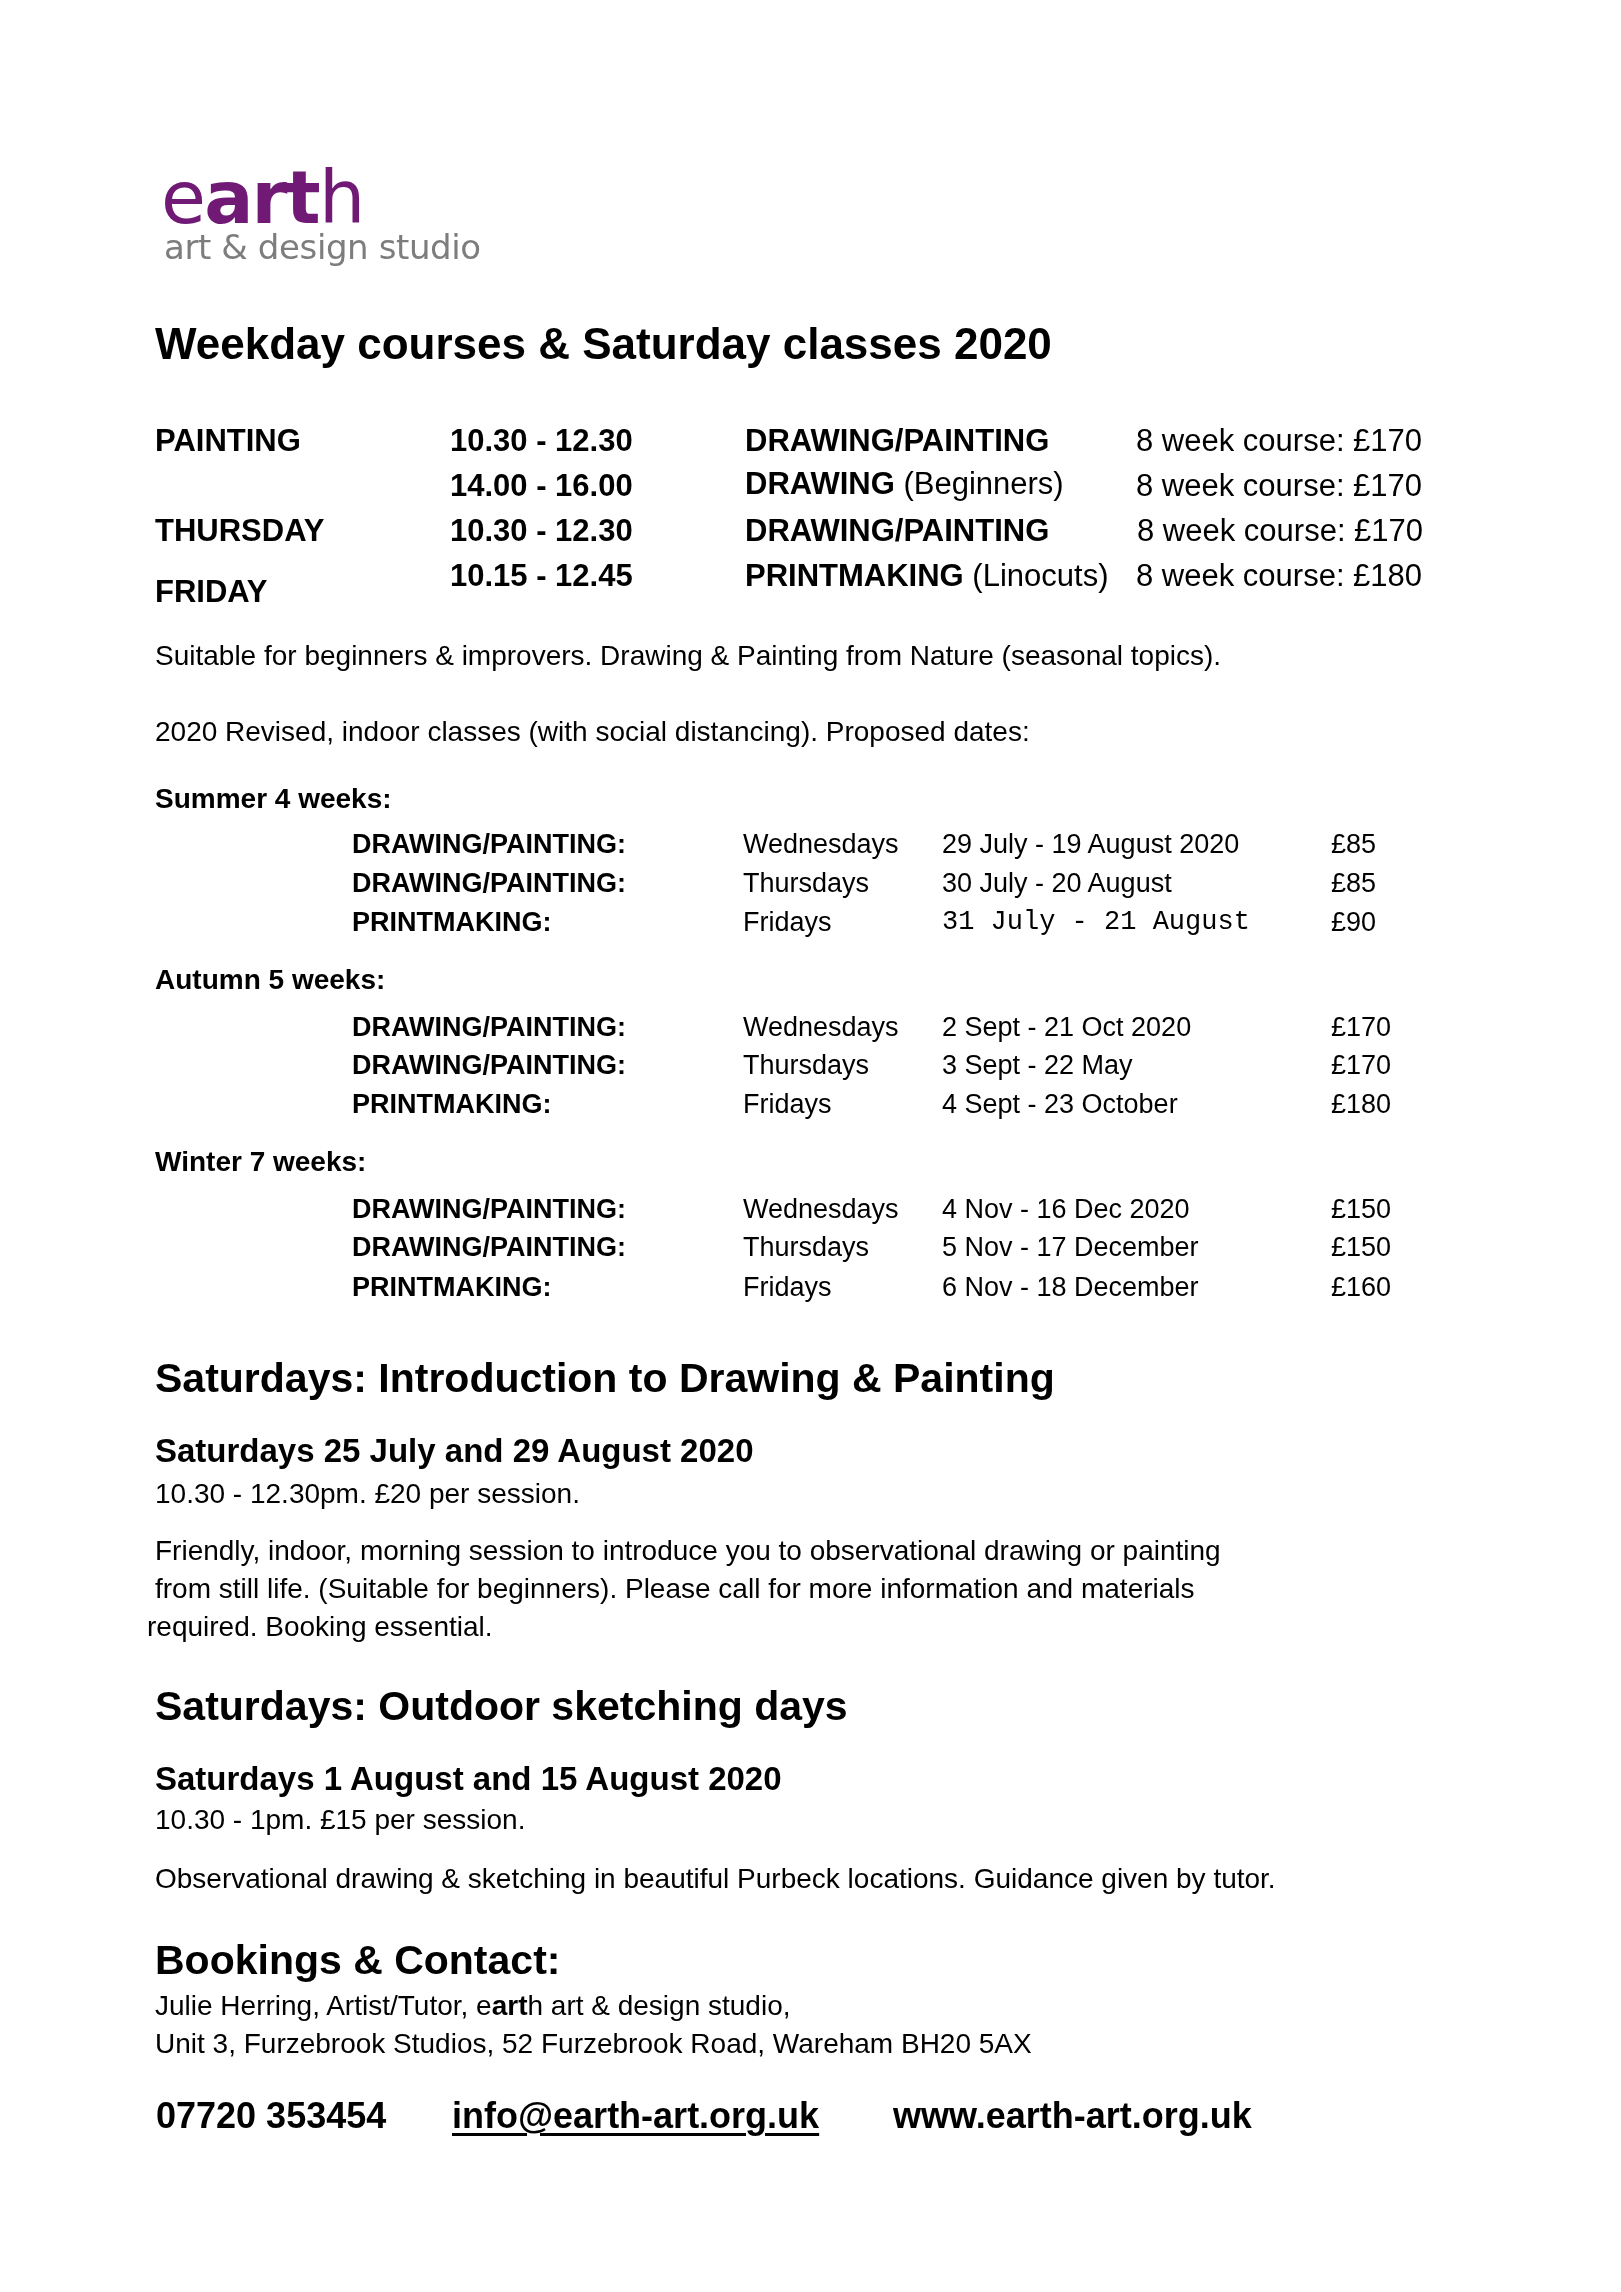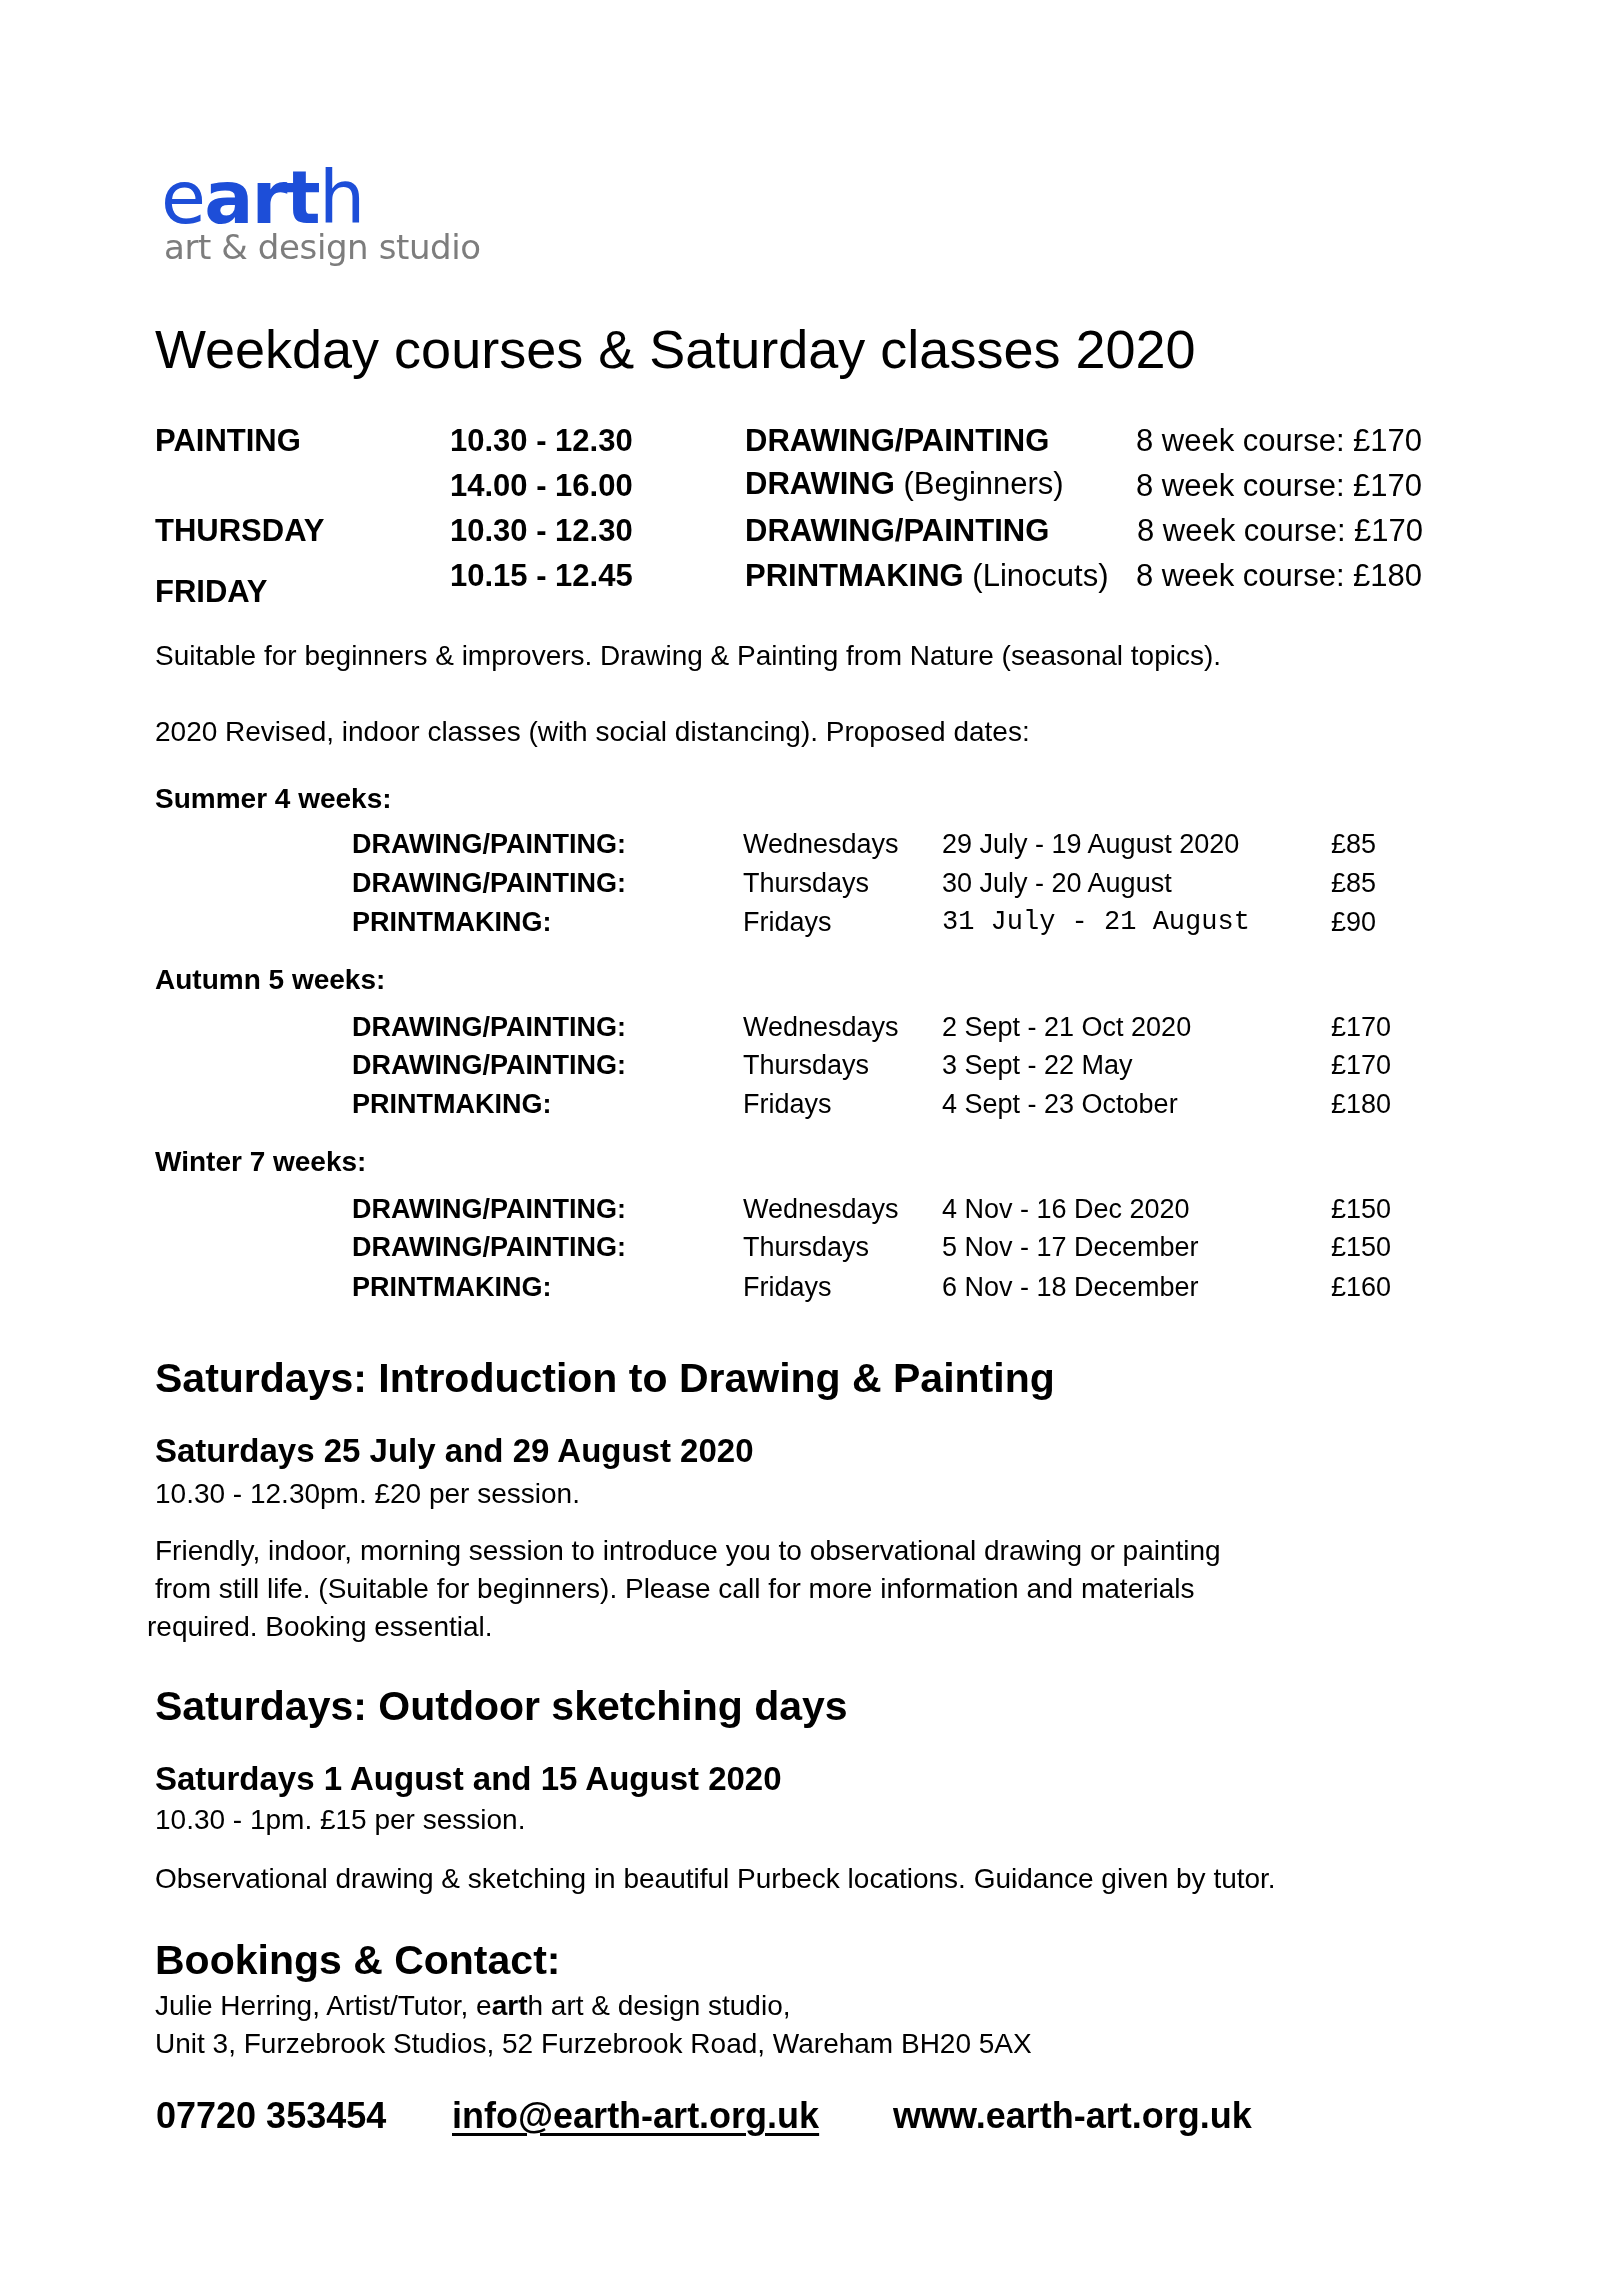--- a/index.html
+++ b/index.html
@@ -1,23 +1,23 @@
 <!DOCTYPE html>
 <html style="font-size:14.3px"><head>
 <meta charset="utf-8">
 <style>
   html, body { margin:0; padding:0; background:#ffffff; }
   body { width:1621px; height:2293px; position:relative; overflow:hidden;
          font-family:"Liberation Sans", sans-serif; color:#000; }
   .abs { position:absolute; white-space:nowrap; line-height:1; }
   .b { font-weight:bold; }
-  .logo-main { font-family:"DejaVu Sans", sans-serif; font-size:73px; color:#1d4ed8; letter-spacing:-1.8px; }
+  .logo-main { font-family:"DejaVu Sans", sans-serif; font-size:73px; color:#701a75; letter-spacing:-1.8px; }
   .logo-main .art { font-weight:bold; }
   .logo-sub { font-family:"DejaVu Sans", sans-serif; font-size:34px; color:#7d7d7d; letter-spacing:-0.4px; }
-  .title { font-size:54px; font-weight:normal; }
+  .title { font-size:44px; font-weight:bold; }
   .wk { font-size:31px; }
   .body31 { font-size:28px; }
   .season { font-size:28px; font-weight:bold; }
   .row30 { font-size:27px; }
   .h2 { font-size:41px; font-weight:bold; }
   .h3 { font-size:33px; font-weight:bold; }
   .contact { font-size:36px; font-weight:bold; }
   .email { text-decoration:underline; text-decoration-thickness:2.7px; text-underline-offset:4.5px; color:#000; }
   .earth-inline .art { font-weight:bold; }
 </style>

